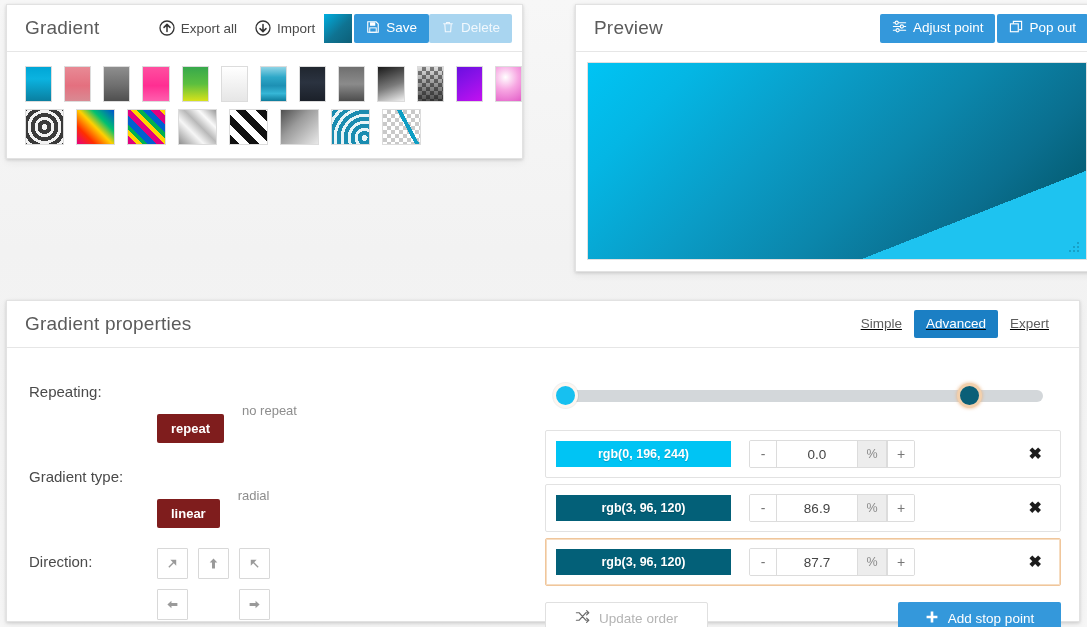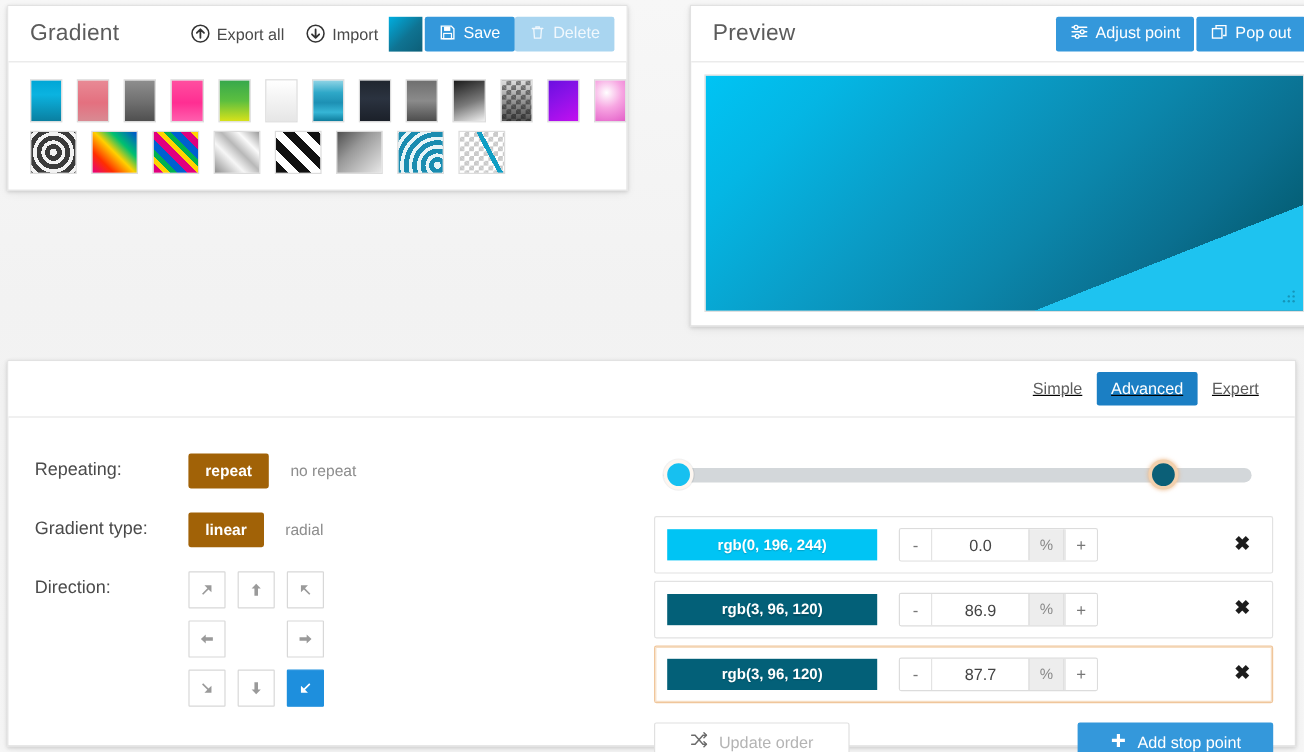--- a/index.html
+++ b/index.html
@@ -132,21 +132,21 @@
   .field-row { display: flex; align-items: flex-start; margin-bottom: 20px; }
   .field-label {
     width: 128px; flex: 0 0 128px;
     font-size: 15px; color: #4a4a4a; padding-top: 5px;
   }
   .toggle {
     font-size: 13px; line-height: 1;
     padding: 8px 14px; border-radius: 2px; cursor: pointer;
     color: #8d8d8d;
   }
-  .toggle.on { background: #a16207; color: #fff; font-weight: 700; }
+  .toggle.on { background: #7f1d1d; color: #fff; font-weight: 700; margin-top: 36px; }
   .toggle.off { font-weight: 400; }
   .toggles { display: flex; align-items: center; gap: 4px; }
 
   
   .dir-grid {
     display: grid;
     grid-template-columns: repeat(3, 31px);
     grid-template-rows: repeat(3, 31px);
     gap: 10px;
   }
@@ -350,20 +350,21 @@
             <i style="left: 8px; top: 0px;"></i>
             <i style="left: 8px; top: 4px;"></i>
             <i style="left: 8px; top: 8px;"></i>
           </div>
       </div>
     </div>
   </div>
 
   <div class="panel" id="gradient-panel">
     <div class="panel-head gp-head">
+      <div class="panel-title">Gradient properties</div>
       <div class="head-spacer"></div>
       <div class="seg-group" id="mode-tabs">
           <div class="seg">Simple</div>
           <div class="seg active">Advanced</div>
           <div class="seg">Expert</div>
         </div>
     </div>
 
     <div class="gp-body">
 

